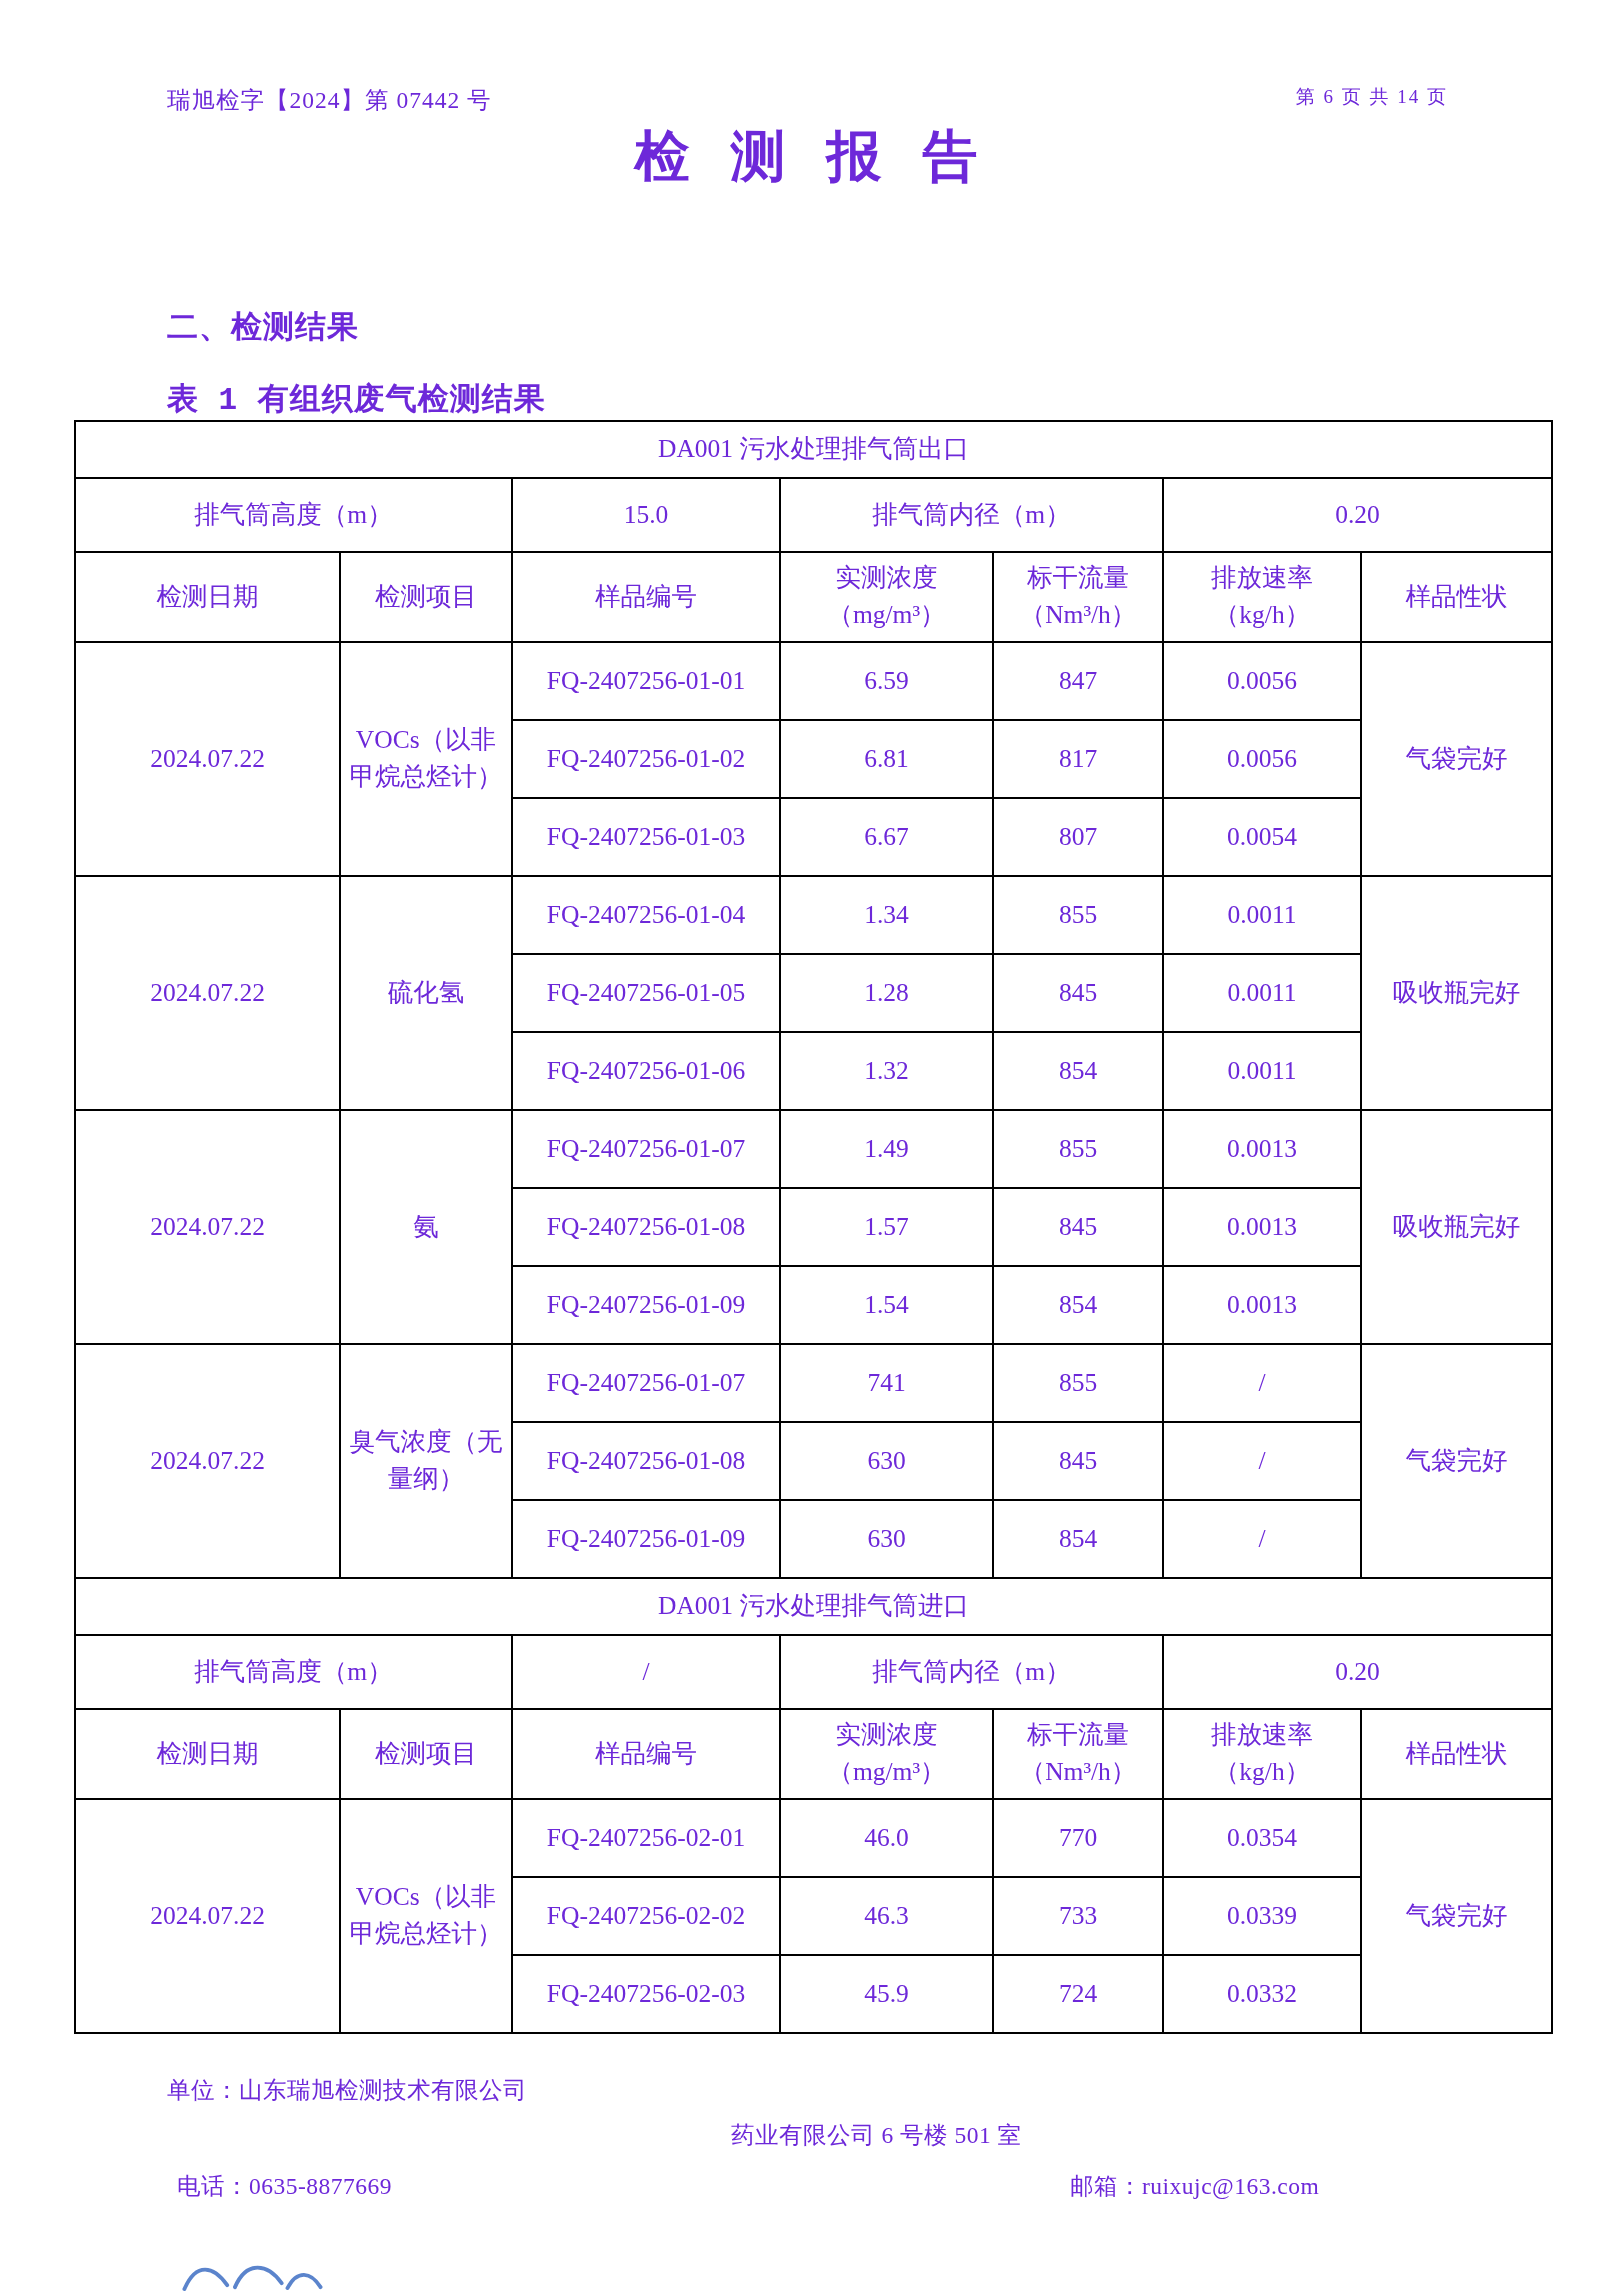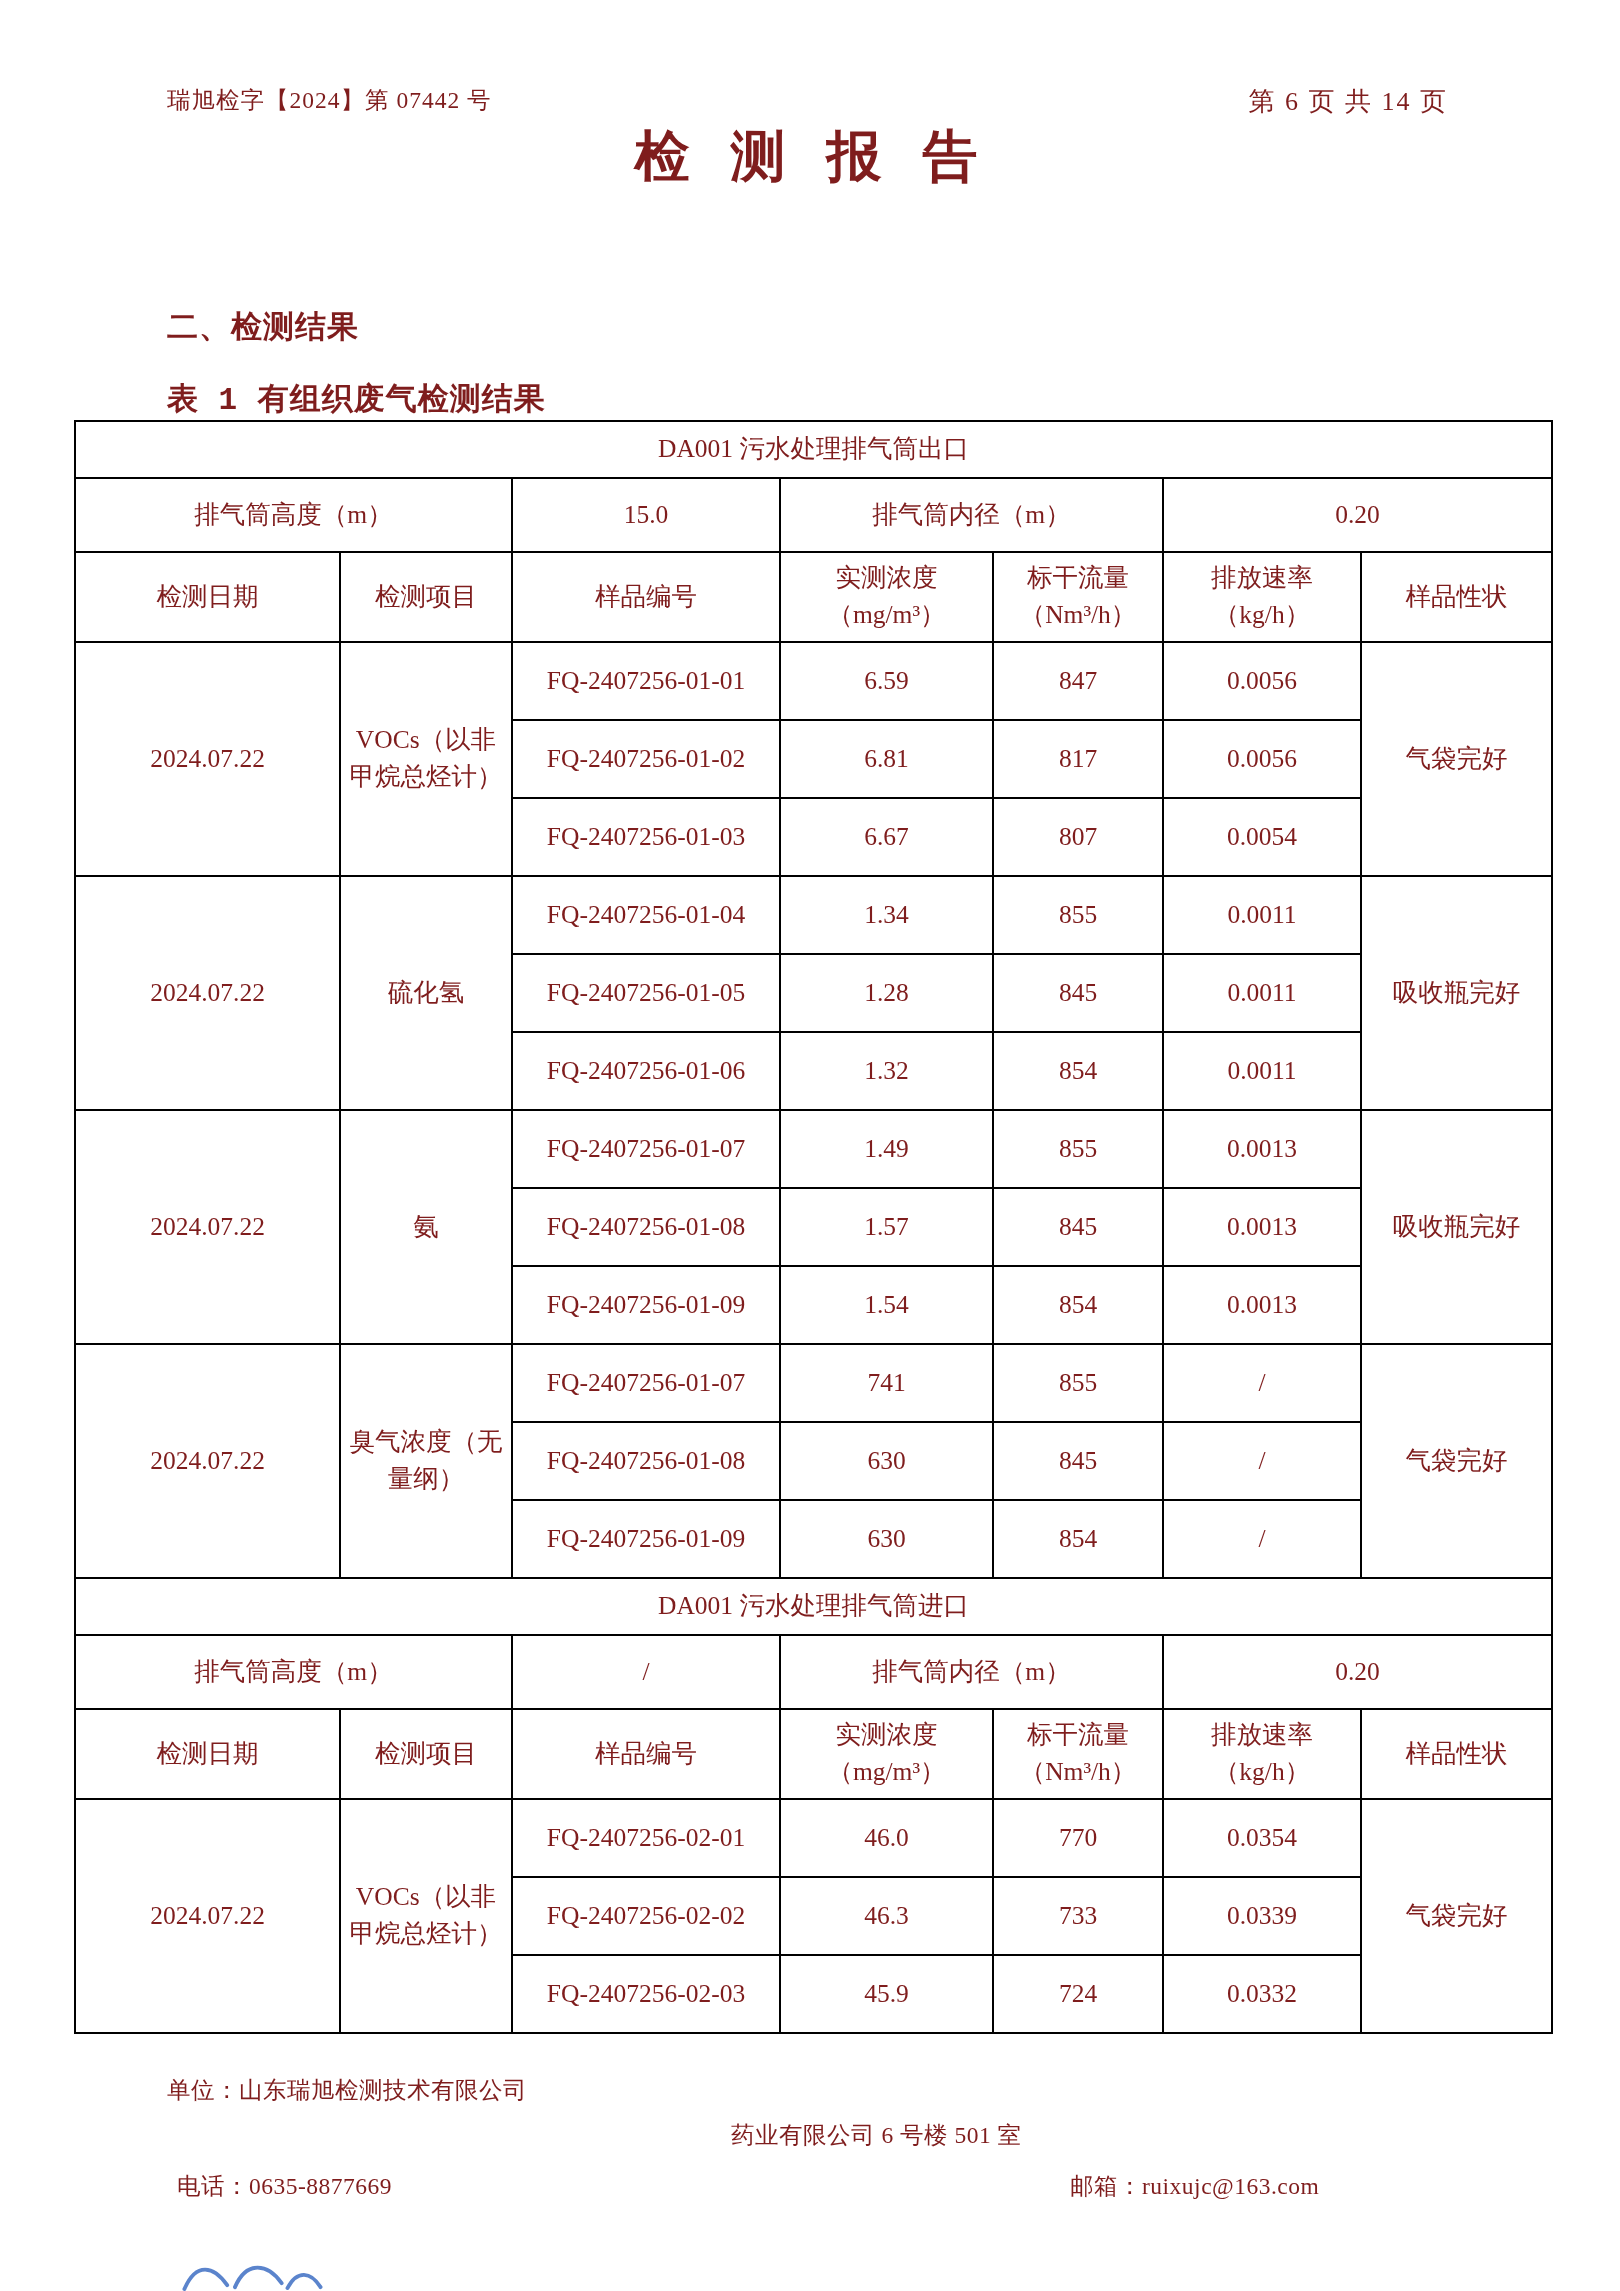--- a/index.html
+++ b/index.html
@@ -1,30 +1,30 @@
 <!DOCTYPE html>
 <html><head>
 <meta charset="utf-8">
 <style>
   html,body{margin:0;padding:0;background:#e8e8e8;}
   .page{
     position:relative;
     width:1620px;height:2292px;
     background:#ffffff;
     font-family:"Liberation Serif","DejaVu Serif",serif;
-    color:#7f1d1d;
+    color:#6d28d9;
     overflow:hidden;
   }
   .hdr-left{
     position:absolute;left:167px;top:84px;
     font-size:23.5px;letter-spacing:1px;
   }
   .hdr-right{
     position:absolute;right:172px;top:84px;
-    font-size:26px;letter-spacing:2px;
+    font-size:19px;letter-spacing:2px;
   }
   .doc-title{
     position:absolute;left:0;top:120px;width:100%;
     text-align:center;
     font-family:"Liberation Sans","DejaVu Sans",sans-serif;
     font-weight:bold;
     font-size:55px;
     letter-spacing:41px;
     padding-left:33px;
     box-sizing:border-box;

